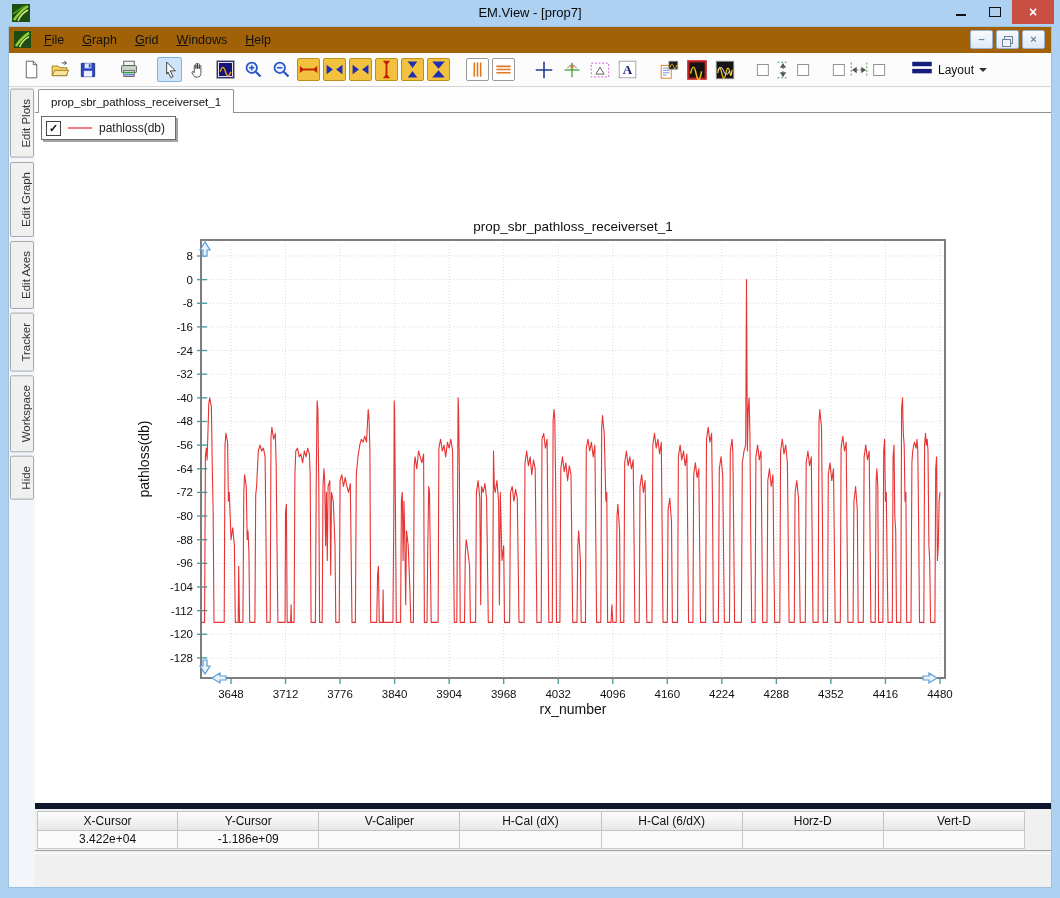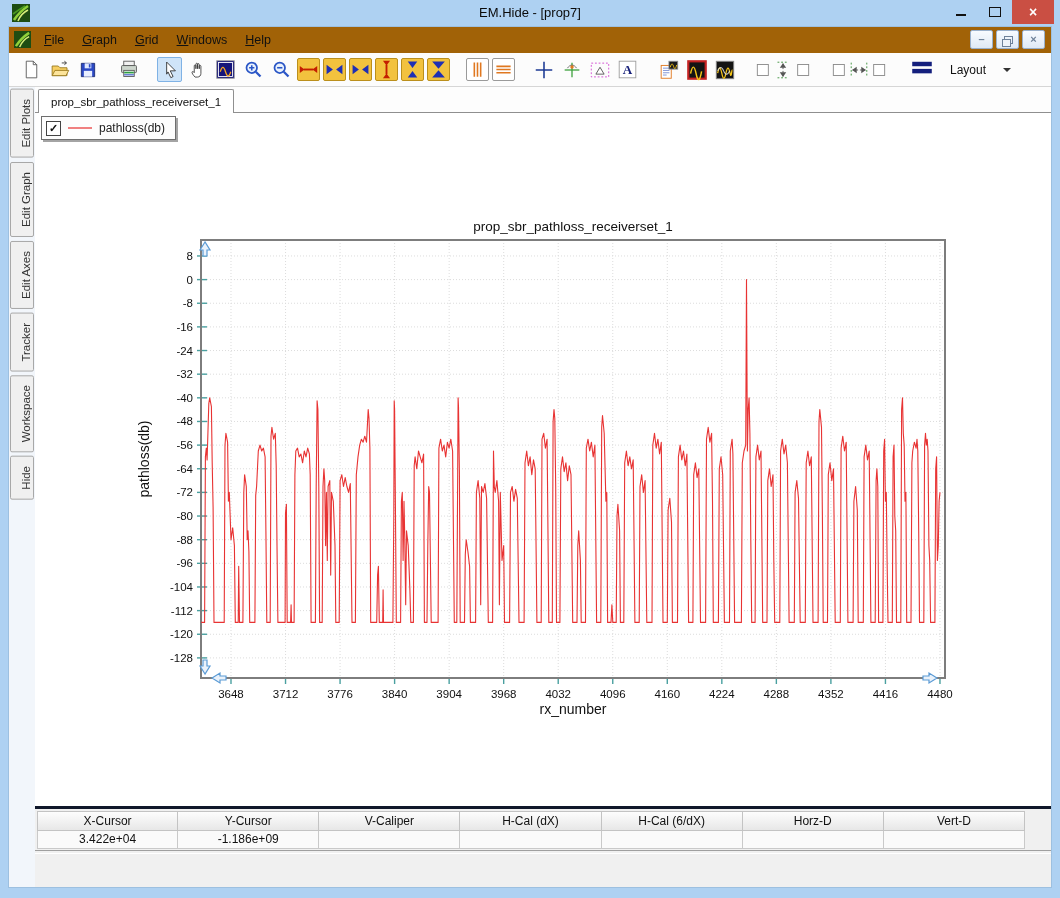--- a/index.html
+++ b/index.html
@@ -36,21 +36,21 @@
   .toolbar{position:absolute;left:0;top:26px;right:0;height:34px;background:#fcfcfc;
            border-bottom:1px solid #d6d6d6;display:flex;align-items:center;padding-left:10px;box-sizing:border-box;}
   .tb-btn{width:25px;height:25px;display:flex;align-items:center;justify-content:center;
           border:1px solid transparent;border-radius:2px;margin-right:3px;box-sizing:border-box;}
   .tb-btn svg{display:block;}
   .tb-btn.sel{background:#cfe4f8;border-color:#7fb2e5;}
   .tb-btn.yellow{background:#f2c23e;border-color:#bb8f1c;width:23px;height:23px;}
   .tb-btn.whitebox{background:#fff;border-color:#9a9a9a;width:23px;height:23px;}
   .tb-btn.wide{width:60px;}
   .tb-spacer{width:13px;height:1px;}
-  .tb-layout{display:flex;align-items:center;gap:17px;padding:2px 6px;font-size:12px;color:#111;}
+  .tb-layout{display:flex;align-items:center;gap:5px;padding:2px 6px;font-size:12px;color:#111;}
   .layout-caret{width:0;height:0;border-left:4px solid transparent;border-right:4px solid transparent;
                 border-top:4px solid #333;margin-top:1px;}
   
   .sidebar{position:absolute;left:0;top:60px;width:26px;bottom:0;background:#f2f6fb;}
   .side-tab{writing-mode:vertical-lr;transform:rotate(180deg);background:#f0f0f0;
             border:1px solid #a8a8a8;border-radius:2px;margin:2px auto 4px auto;width:20px;
             padding:9px 1px;font-size:11.5px;color:#333;text-align:center;display:block;box-sizing:content-box;}
   
   .main{position:absolute;left:26px;top:60px;right:0;bottom:0;}
   .tabstrip{position:absolute;left:0;top:0;right:0;height:26px;border-bottom:1px solid #8f8f8f;
@@ -65,21 +65,21 @@
   .legend .cb{width:13px;height:13px;background:#fff;border:1px solid #444;font-size:11px;line-height:12px;
               text-align:center;color:#111;font-weight:bold;}
   .legend .sample{width:24px;height:2px;background:#f08080;}
   .legend .lbl{font-size:12px;color:#222;}
   
   .chart-svg{position:absolute;left:101px;top:98px;}
   .chart-svg text.tick{font-family:"Liberation Sans",sans-serif;font-size:11.5px;fill:#111;}
   .chart-svg text.axis-label{font-family:"Liberation Sans",sans-serif;font-size:14px;fill:#111;}
   .chart-svg text.chart-title{font-family:"Liberation Sans",sans-serif;font-size:13.5px;fill:#111;}
   
-  .statusbar{position:absolute;left:0;right:0;bottom:0;height:78px;background:#f0f0f0;border-top:3px solid #0f172a;}
+  .statusbar{position:absolute;left:0;right:0;bottom:0;height:78px;background:#f0f0f0;border-top:6px solid #0f172a;}
   .status-grid{position:absolute;left:2px;top:2px;width:988px;display:grid;grid-template-columns:repeat(7,1fr);}
   .st-h{height:18px;line-height:18px;text-align:center;font-size:12px;color:#111;
         background:linear-gradient(#fdfdfd,#e7e7e7);border:1px solid #c3c3c3;border-left:none;}
   .st-h:first-child{border-left:1px solid #c3c3c3;}
   .st-v{height:17px;line-height:17px;text-align:center;font-size:12px;color:#111;background:#fafafa;
         border:1px solid #c9c9c9;border-top:none;border-left:none;}
   .st-v.first{border-left:1px solid #c9c9c9;}
   .status-sep{position:absolute;left:0;right:0;top:41px;height:2px;border-top:1px solid #9f9f9f;border-bottom:1px solid #fff;}
 </style>
 </head>
@@ -87,21 +87,21 @@
 
 <div class="titlebar">
   <span class="app-logo">
     <svg viewBox="0 0 18 18" width="18" height="18">
         <rect width="18" height="18" fill="#1d4d12"></rect>
       <path d="M2 16C6 10 10 6 16 2" stroke="#8fd13a" stroke-width="2.6" fill="none"></path>
       <path d="M6 17c2-5 6-9 10-11" stroke="#d7ef7a" stroke-width="1.6" fill="none"></path>
       <path d="M1 10C5 7 8 5 13 2" stroke="#4a9a20" stroke-width="1.6" fill="none"></path>
       </svg>
   </span>
-  <span class="win-title">EM.Hide - [prop7]</span>
+  <span class="win-title">EM.View - [prop7]</span>
   <span class="win-btn btn-min">
       <span class="min-glyph"></span>
     </span>
   <span class="win-btn btn-max">
       <span class="max-glyph"></span>
     </span>
   <span class="win-btn btn-close">×</span>
 </div>
 
 <div class="client">

